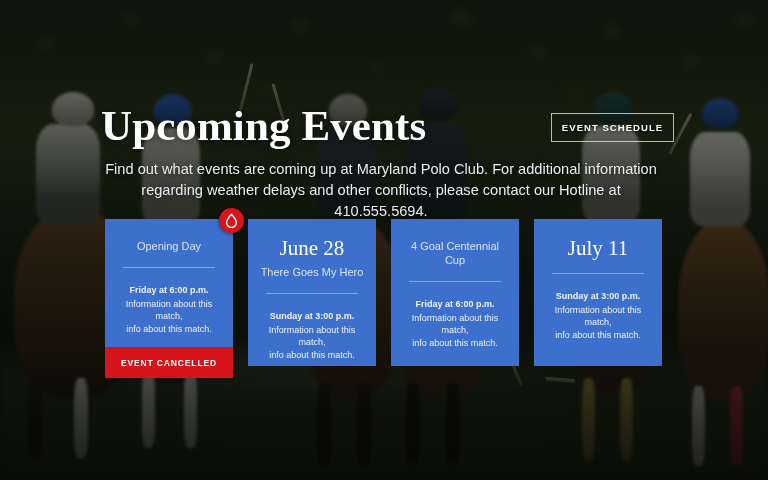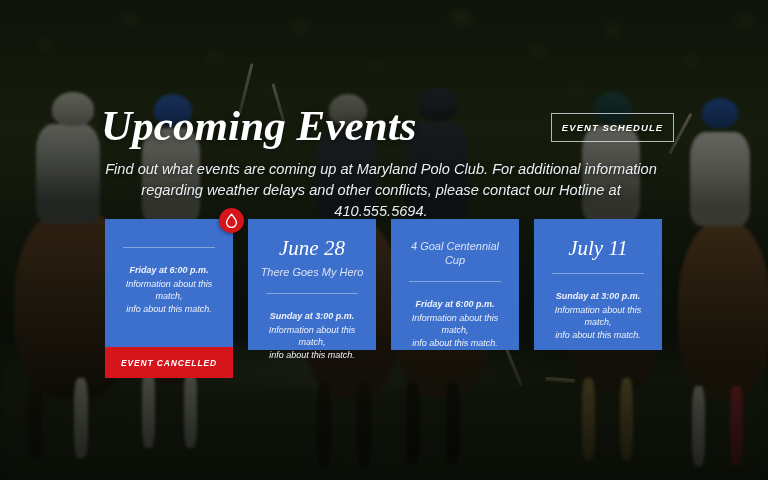--- a/index.html
+++ b/index.html
@@ -70,21 +70,21 @@
   .leg{ position:absolute; border-radius:30%; }
 
   
   .scrim{
     position:absolute; inset:0;
     background:
       linear-gradient(180deg, rgba(6,10,6,.62) 0%, rgba(6,10,6,.55) 35%, rgba(4,8,4,.68) 72%, rgba(3,6,3,.80) 100%);
   }
 
   
-  .content{ position:absolute; inset:0;font-style:italic; }
+  .content{ position:absolute; inset:0; }
 
   .page-title{
     position:absolute; left:101px; top:104px;
     font-family:"Liberation Serif", serif;
     font-size:43px;
     line-height:1;
     color:#ffffff;
     letter-spacing:.1px;
     text-shadow:0 1px 6px rgba(0,0,0,.55);
     white-space:nowrap;
@@ -172,21 +172,21 @@
     position:absolute; right:-11px; top:-11px;
     width:25px; height:25px;
     border-radius:50%;
     background:#d6141c;
     display:flex; align-items:center; justify-content:center;
     box-shadow:0 1px 4px rgba(0,0,0,.45);
   }
   .rain-badge svg{ display:block; }
 
   .card.is-tall{ height:153px; }
-  .card.is-normal{ height:131px; }
+  .card.is-normal{ height:147px; }
 </style>
 </head>
 <body>
 
 <div class="stage">
 
   <div class="photo">
     <div class="foliage"></div>
     <div class="field"></div>
     <div class="dust"></div>
@@ -257,20 +257,21 @@
     <p class="subtitle">Find out what events are coming up at Maryland Polo Club. For additional information regarding weather delays and other conflicts, please contact our Hotline at 410.555.5694.</p>
 
     <div class="cards">
 
       <div class="card is-tall">
         <div class="rain-badge">
           <svg width="13" height="15" viewBox="0 0 13 15" aria-hidden="true">
             <path d="M6.5 1.2 C6.5 1.2 1.6 6.6 1.6 9.6 A4.9 4.9 0 0 0 11.4 9.6 C11.4 6.6 6.5 1.2 6.5 1.2 Z" fill="none" stroke="#ffffff" stroke-width="1.3" stroke-linejoin="round"></path>
           </svg>
         </div>
+        <div class="card-name">Opening Day</div>
         <div class="card-rule"></div>
         <div class="card-details">
           <span class="card-time">Friday at 6:00 p.m.</span>
           <span class="card-desc">Information about this match,</span>
           <span class="card-desc">info about this match.</span>
         </div>
         <div class="card-status">EVENT CANCELLED</div>
       </div>
 
       <div class="card is-normal">

